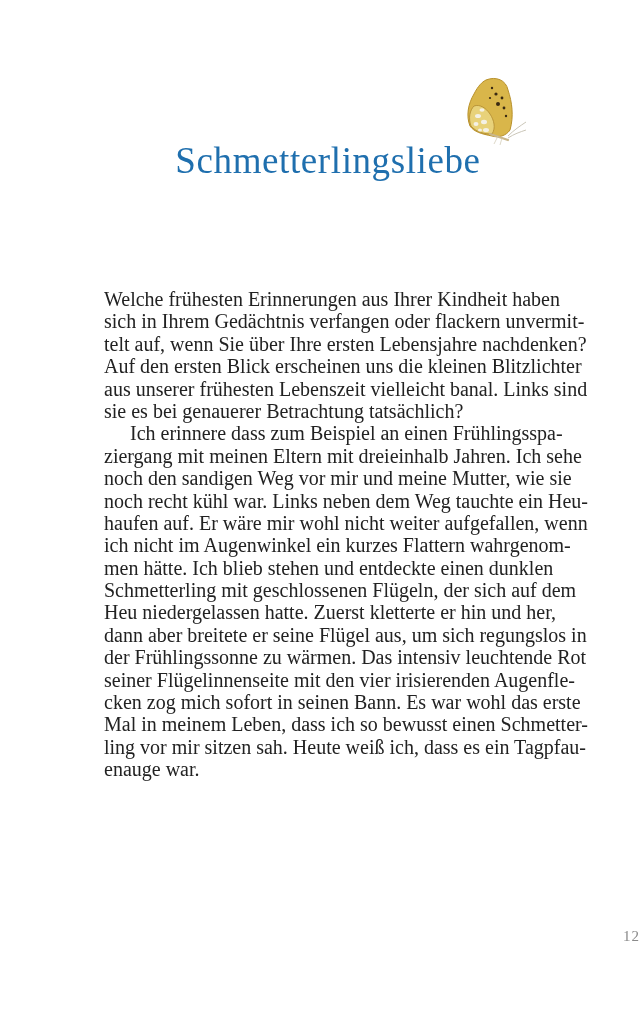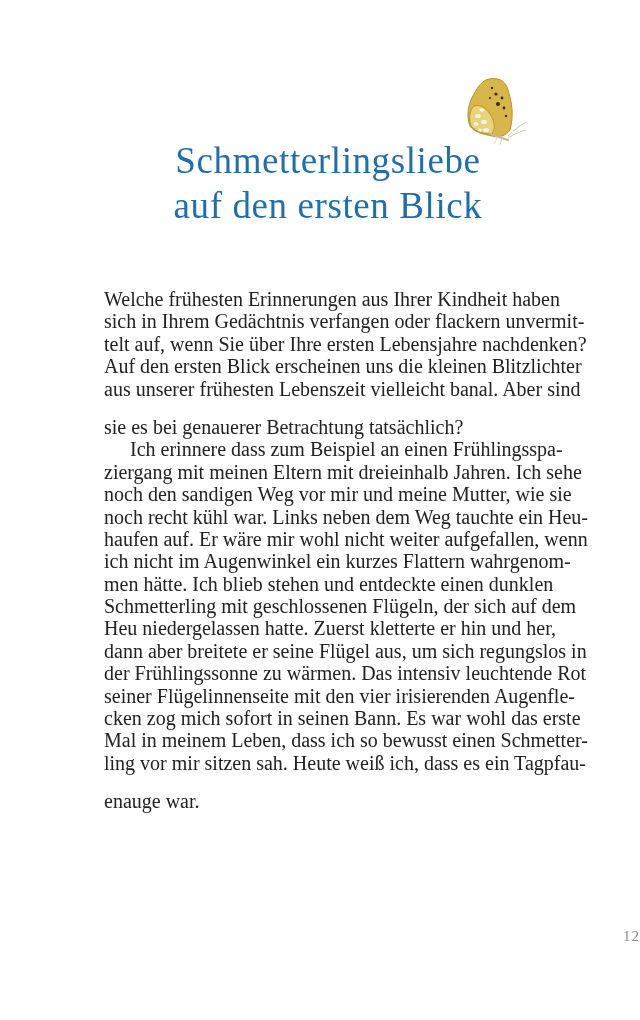--- a/index.html
+++ b/index.html
@@ -51,21 +51,20 @@
     }
     .body-text .ln {
       display: block;
       white-space: nowrap;
       text-align: justify;
       text-align-last: justify;
       height: 22.4px;
     }
     .body-text .ln.last {
       text-align-last: left;
-      margin-top: 16px;
     }
     .body-text .ln.indent {
       padding-left: 26px;
     }
     .page-number {
       position: absolute;
       left: 0;
       width: 640px;
       top: 928px;
       text-align: right;
@@ -103,30 +102,29 @@
 
     <path d="M52 60 C58 54 64 50 70 46" stroke="#bdb7a6" stroke-width="0.8" fill="none"></path>
     <path d="M52 62 C58 58 64 56 70 54" stroke="#bdb7a6" stroke-width="0.8" fill="none"></path>
 
     <path d="M42 60 L38 68" stroke="#cfc7b0" stroke-width="0.7"></path>
     <path d="M46 62 L44 69" stroke="#cfc7b0" stroke-width="0.7"></path>
   </svg>
 
   <h1 class="title">
     <span class="line">Schmetterlingsliebe</span>
-    <span class="line">auf den ersten Blick</span>
   </h1>
 
   <div class="body-text">
 
     <span class="ln">Welche frühesten Erinnerungen aus Ihrer Kindheit haben</span>
     <span class="ln">sich in Ihrem Gedächtnis verfangen oder flackern unvermit-</span>
     <span class="ln">telt auf, wenn Sie über Ihre ersten Lebensjahre nachdenken?</span>
     <span class="ln">Auf den ersten Blick erscheinen uns die kleinen Blitzlichter</span>
-    <span class="ln">aus unserer frühesten Lebenszeit vielleicht banal. Aber sind</span>
+    <span class="ln">aus unserer frühesten Lebenszeit vielleicht banal. Links sind</span>
     <span class="ln last">sie es bei genauerer Betrachtung tatsächlich?</span>
 
     <span class="ln indent">Ich erinnere dass zum Beispiel an einen Frühlingsspa-</span>
     <span class="ln">ziergang mit meinen Eltern mit dreieinhalb Jahren. Ich sehe</span>
     <span class="ln">noch den sandigen Weg vor mir und meine Mutter, wie sie</span>
     <span class="ln">noch recht kühl war. Links neben dem Weg tauchte ein Heu-</span>
     <span class="ln">haufen auf. Er wäre mir wohl nicht weiter aufgefallen, wenn</span>
     <span class="ln">ich nicht im Augenwinkel ein kurzes Flattern wahrgenom-</span>
     <span class="ln">men hätte. Ich blieb stehen und entdeckte einen dunklen</span>
     <span class="ln">Schmetterling mit geschlossenen Flügeln, der sich auf dem</span>

